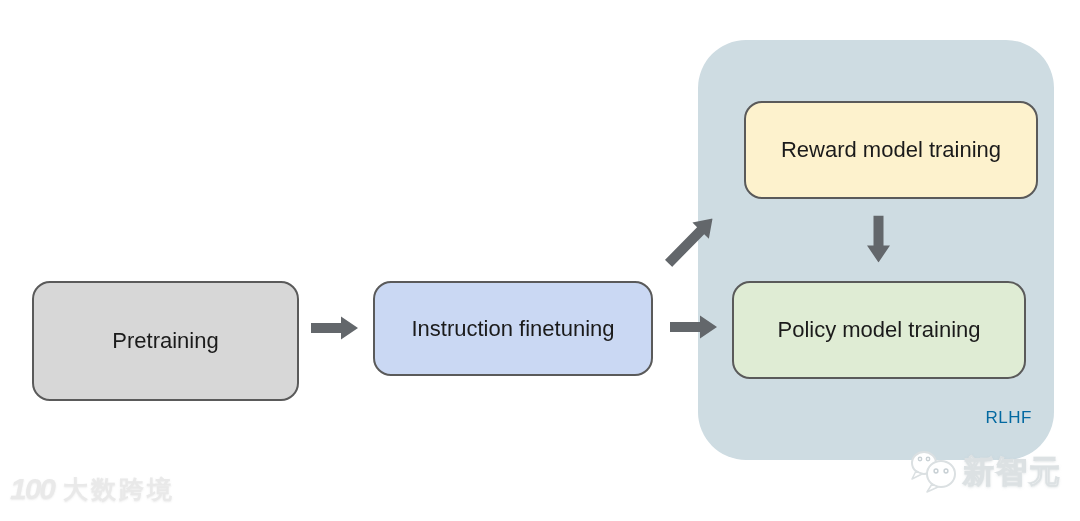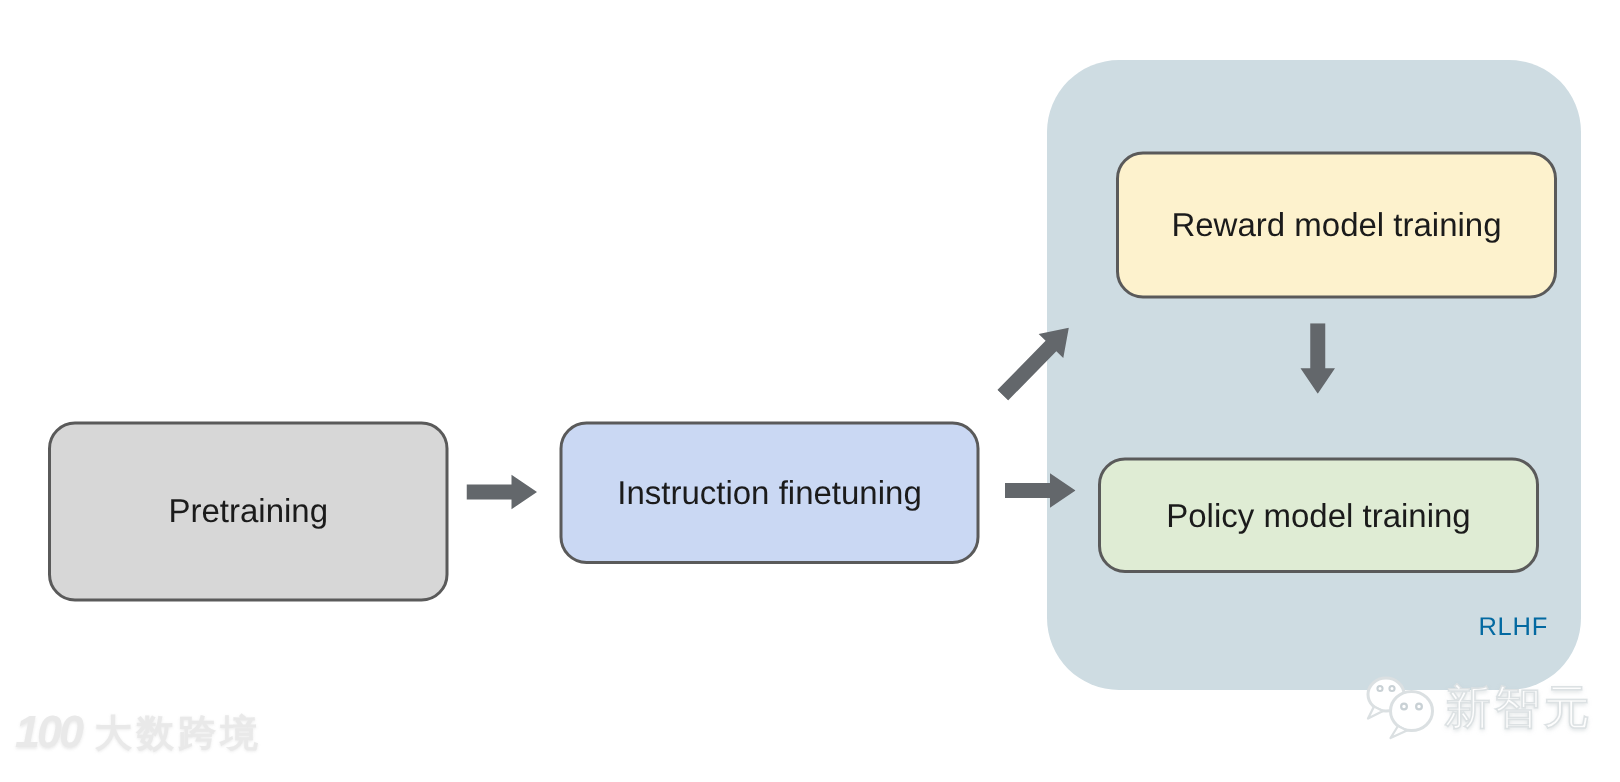--- a/index.html
+++ b/index.html
@@ -53,23 +53,22 @@
     left: 373px; top: 281px; width: 280px; height: 95px;
     background: #cad8f3;
     align-items: center;
   }
   .node-reward {
     left: 732px; top: 101px; width: 294px; height: 98px;
     background: #fdf2cd;
     margin-left: 12px;
   }
   .node-policy {
-    left: 732px; top: 281px; width: 294px; height: 77px;
+    left: 732px; top: 281px; width: 294px; height: 98px;
     background: #dfecd4;
-    margin-top: 24px;
   }
   .arrow { position: absolute; }
   .arrow-diag { transform: rotate(-45.6deg); transform-origin: 50% 50%; }
   .arrow-vert { transform: rotate(90deg); transform-origin: 50% 50%; }
 
   
   .wm-left {
     position: absolute;
     left: 10px;
     top: 474px;
@@ -98,21 +97,21 @@
     position: absolute;
     left: 908px;
     top: 448px;
     display: flex;
     align-items: center;
     gap: 5px;
     user-select: none;
   }
   .wm-right .wm-right-text {
     font-size: 31px;
-    font-weight: 400;
+    font-weight: 700;
     color: #fdfdfd;
     letter-spacing: 2px;
     -webkit-text-stroke: 1px #dce1e3;
     text-shadow: 0 1px 3px rgba(175,185,190,0.55);
     line-height: 1;
   }
 </style>
 </head>
 <body>
 

